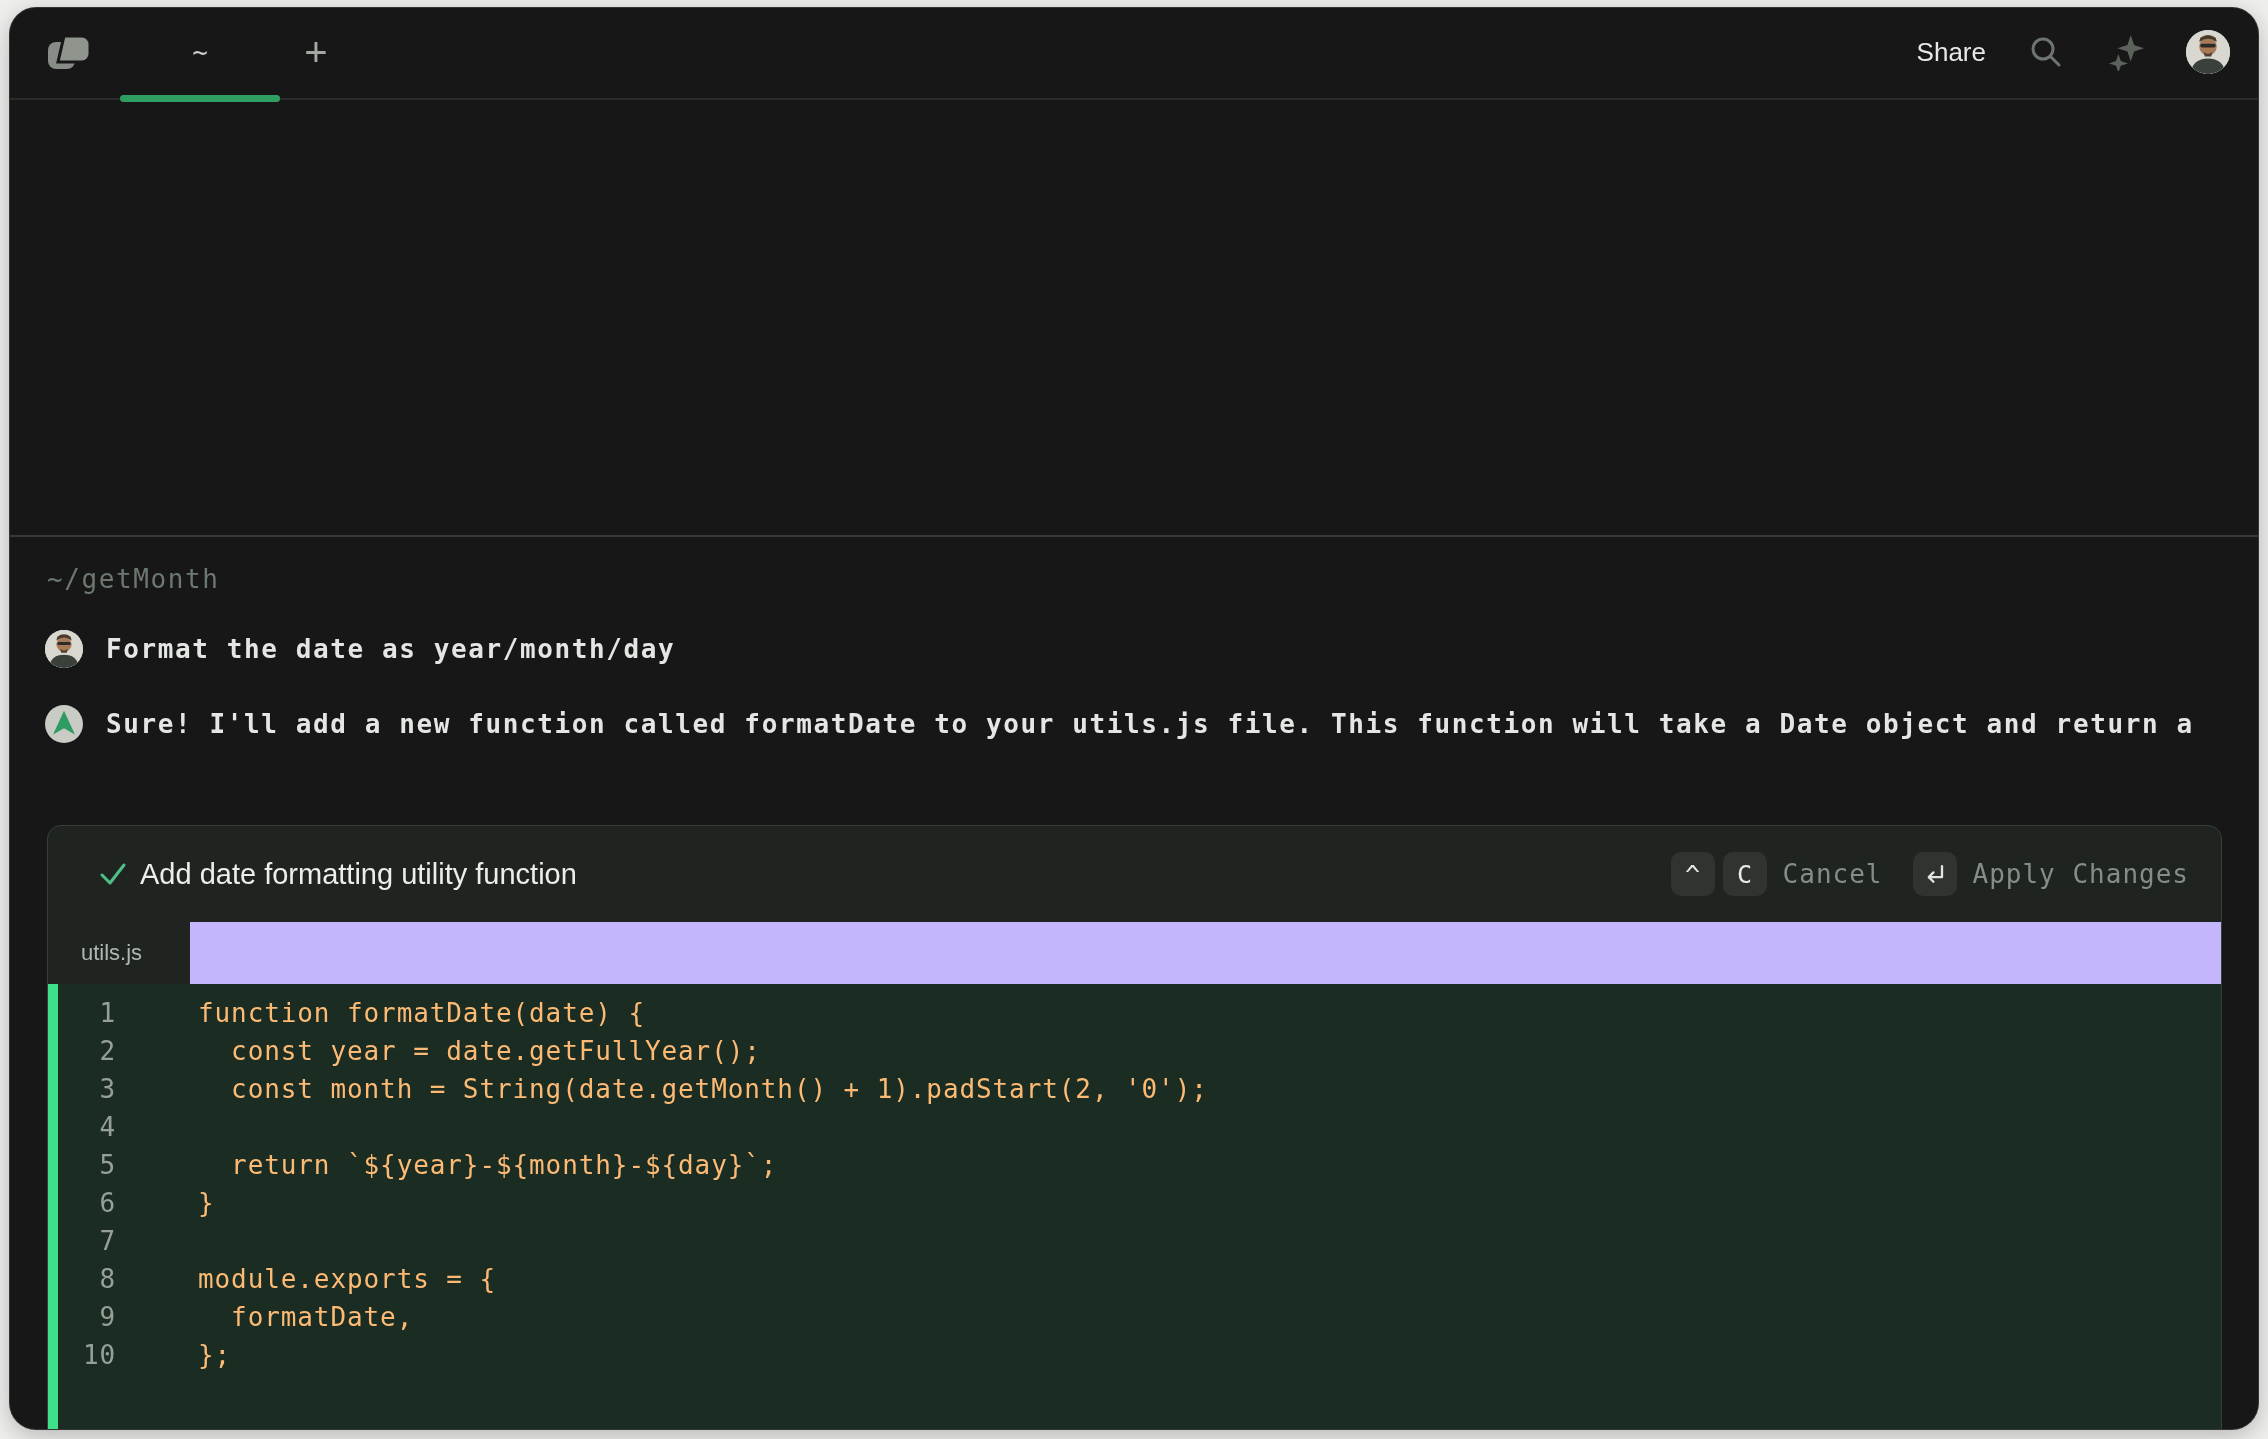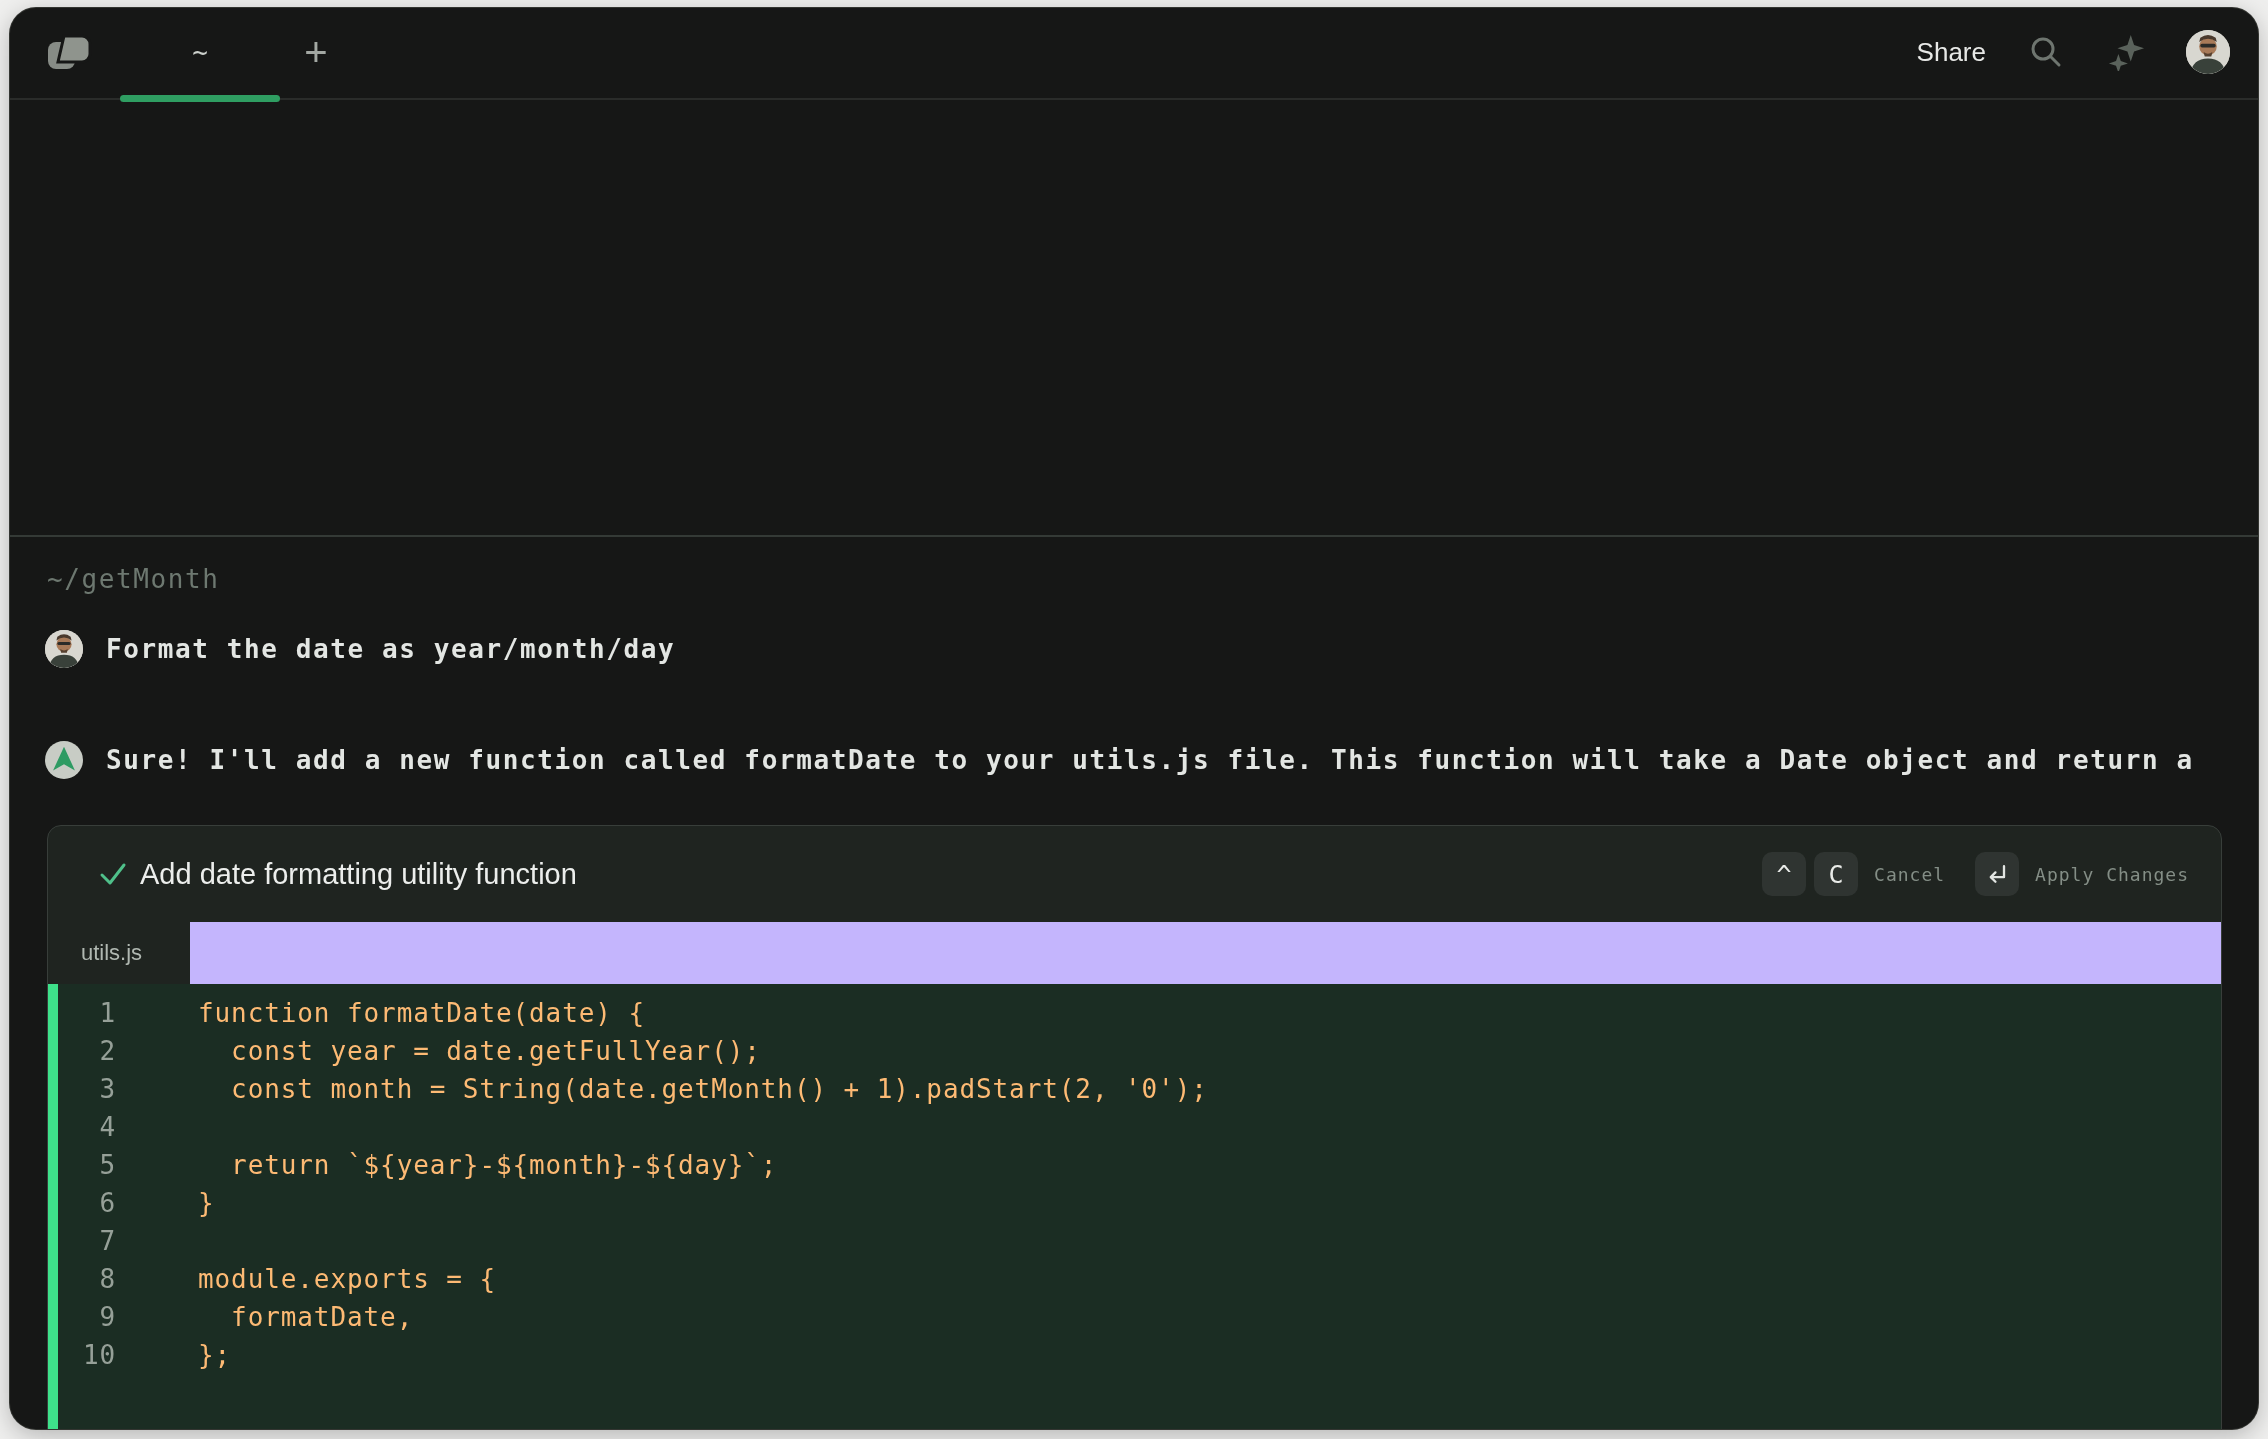--- a/index.html
+++ b/index.html
@@ -31,36 +31,36 @@
   .term-split{position:absolute;left:0;top:92px;right:0;height:437px;}
   .divider2{position:absolute;left:0;top:527px;right:0;height:2px;background:#343a36;}
 
   .mono{font-family:"DejaVu Sans Mono",monospace;}
   .path-line{position:absolute;left:37px;top:556px;font-size:26px;letter-spacing:1.6px;
              color:#6d7870;}
   .msg-row{position:absolute;left:35px;display:flex;font-weight:bold;}
   .msg-avatar{width:38px;height:38px;border-radius:50%;overflow:hidden;flex:none;}
   .msg-text{margin-left:23px;color:#e3e6e3;font-size:26px;letter-spacing:1.6px;line-height:38px;}
   .user-row{top:622px;align-items:center;}
-  .ai-row{top:697px;align-items:flex-start;margin-top:36px;}
+  .ai-row{top:697px;align-items:flex-start;}
   .ai-avatar{background:#c8ccc5;}
   .user-avatar{background:#d8d7d0;}
 
   
   .panel{position:absolute;left:37px;top:817px;width:2175px;height:712px;
          background:var(--panel-bg,#1f2420);border:1px solid #383e3a;border-radius:14px;
          box-sizing:border-box;display:flex;flex-direction:column;overflow:hidden;}
   .panel-header{height:96px;flex:none;display:flex;align-items:center;padding:0 32px 0 50px;}
   .panel-title{margin-left:12px;color:#eceeec;font-size:29px;}
   .header-actions{margin-left:auto;display:flex;align-items:center;}
   .keycap{width:44px;height:44px;border-radius:10px;background:#2f3431;
           display:flex;align-items:center;justify-content:center;
           color:#e9ebe8;font-family:"DejaVu Sans Mono",monospace;font-size:25px;}
   .action-label{color:#848e86;font-family:"DejaVu Sans Mono",monospace;
-          font-size:18px;letter-spacing:1px;}
+          font-size:26px;letter-spacing:1px;}
   .gap8{width:8px;flex:none}.gap16{width:16px;flex:none}.gap30{width:30px;flex:none}
 
   .tabs-row{height:62px;flex:none;background:#c4b5fd;display:flex;}
   .file-tab{width:142px;height:100%;background:var(--panel-bg,#1f2420);
           display:flex;align-items:center;padding-left:33px;box-sizing:border-box;
           color:#b0b8b1;font-size:22px;}
 
   .code-area{position:relative;flex:1;background:var(--added-bg,#1b2d23);
           padding-top:10px;box-sizing:border-box;}
   .added-strip{position:absolute;left:0;top:0;bottom:0;width:10px;

